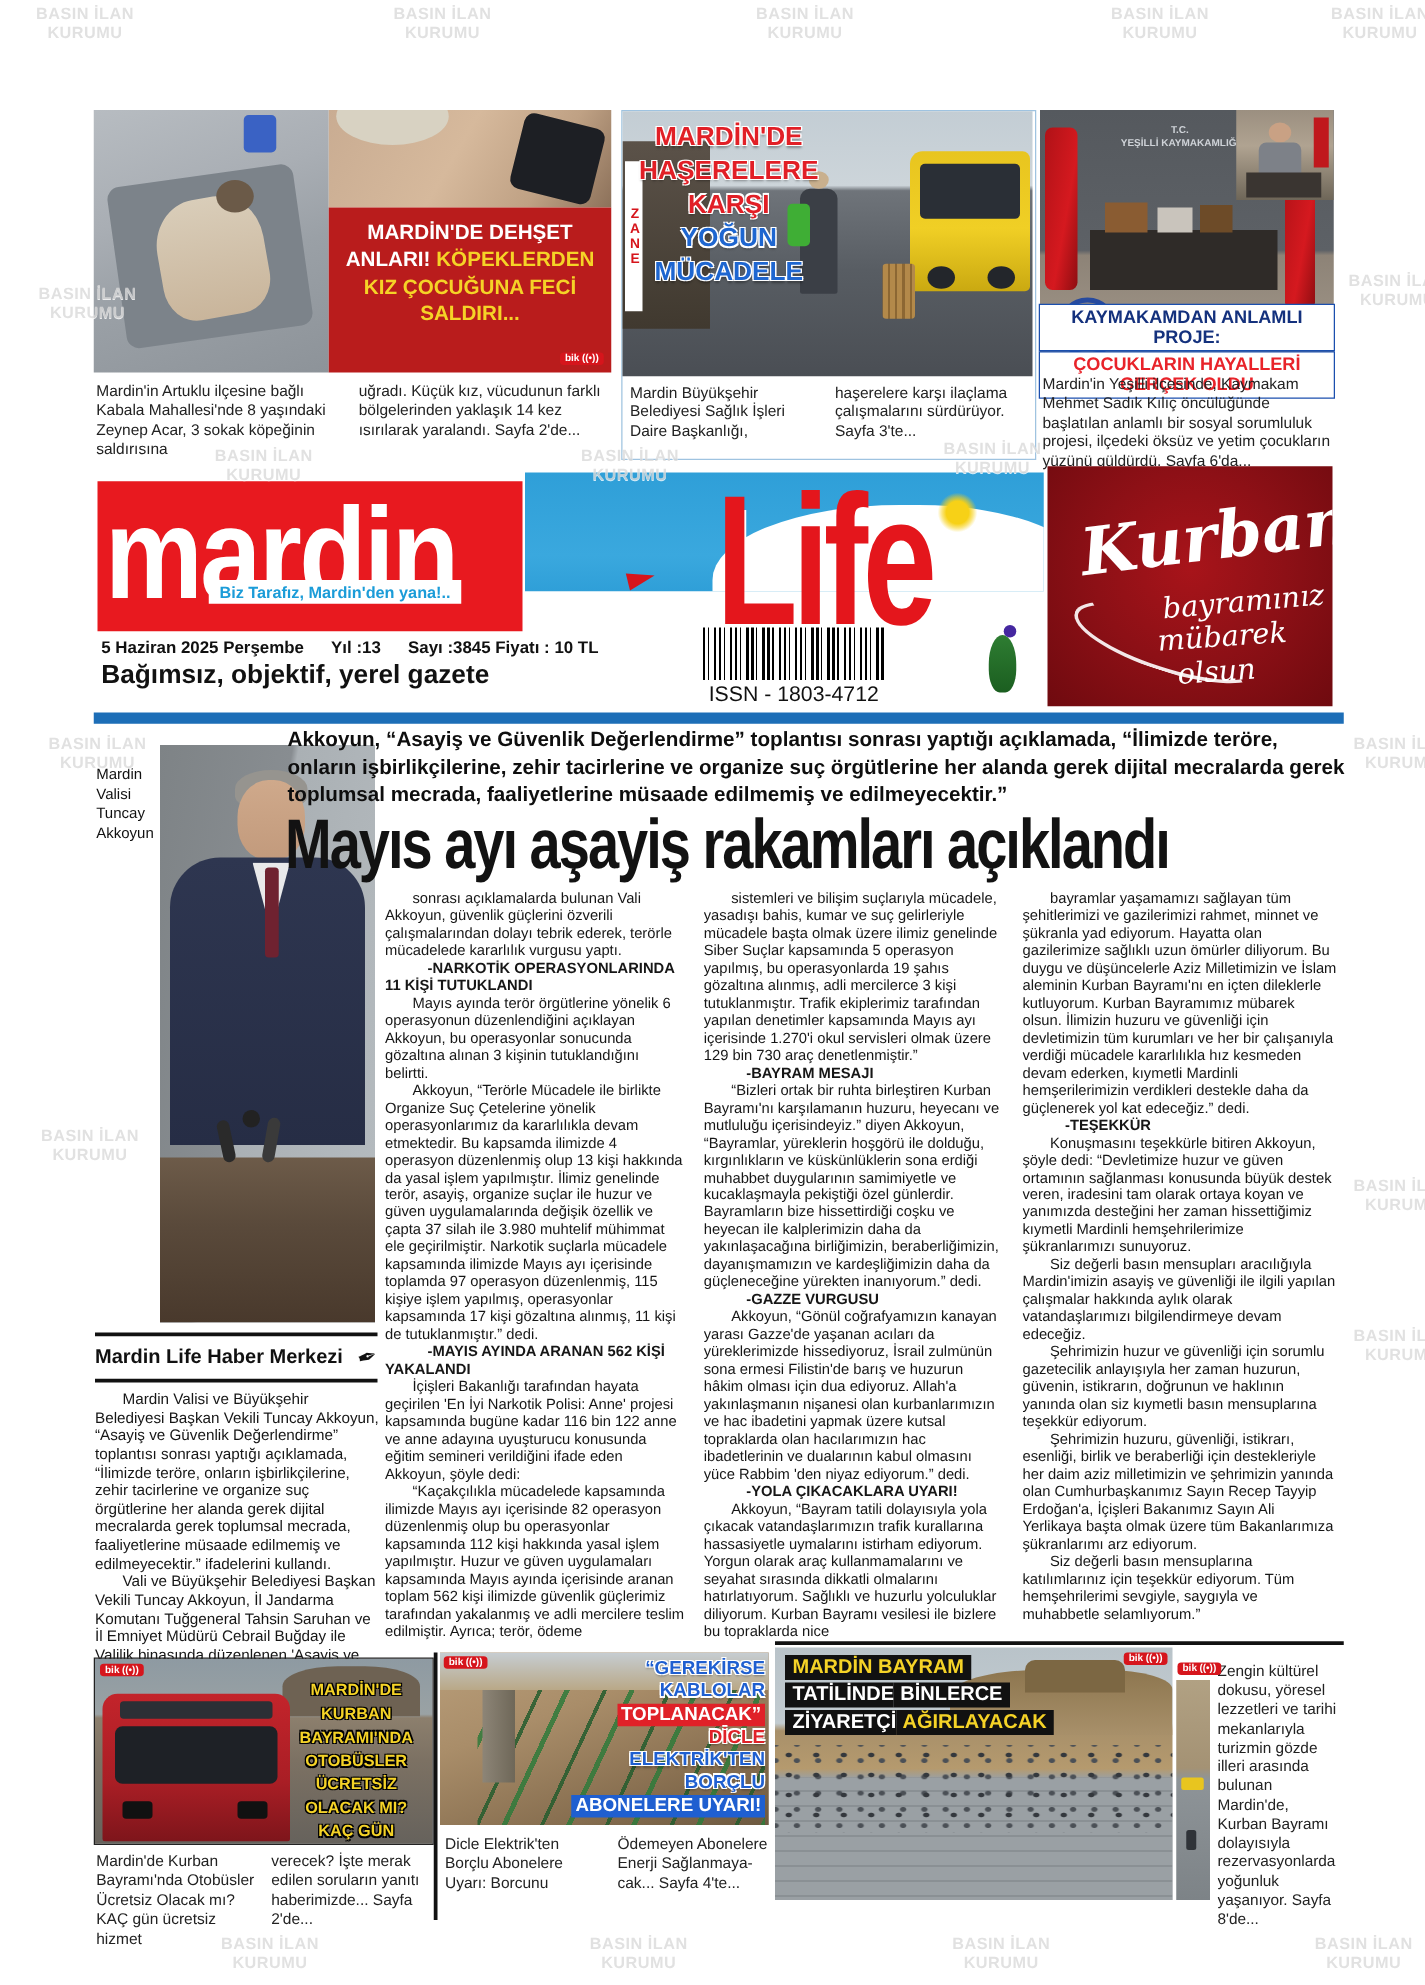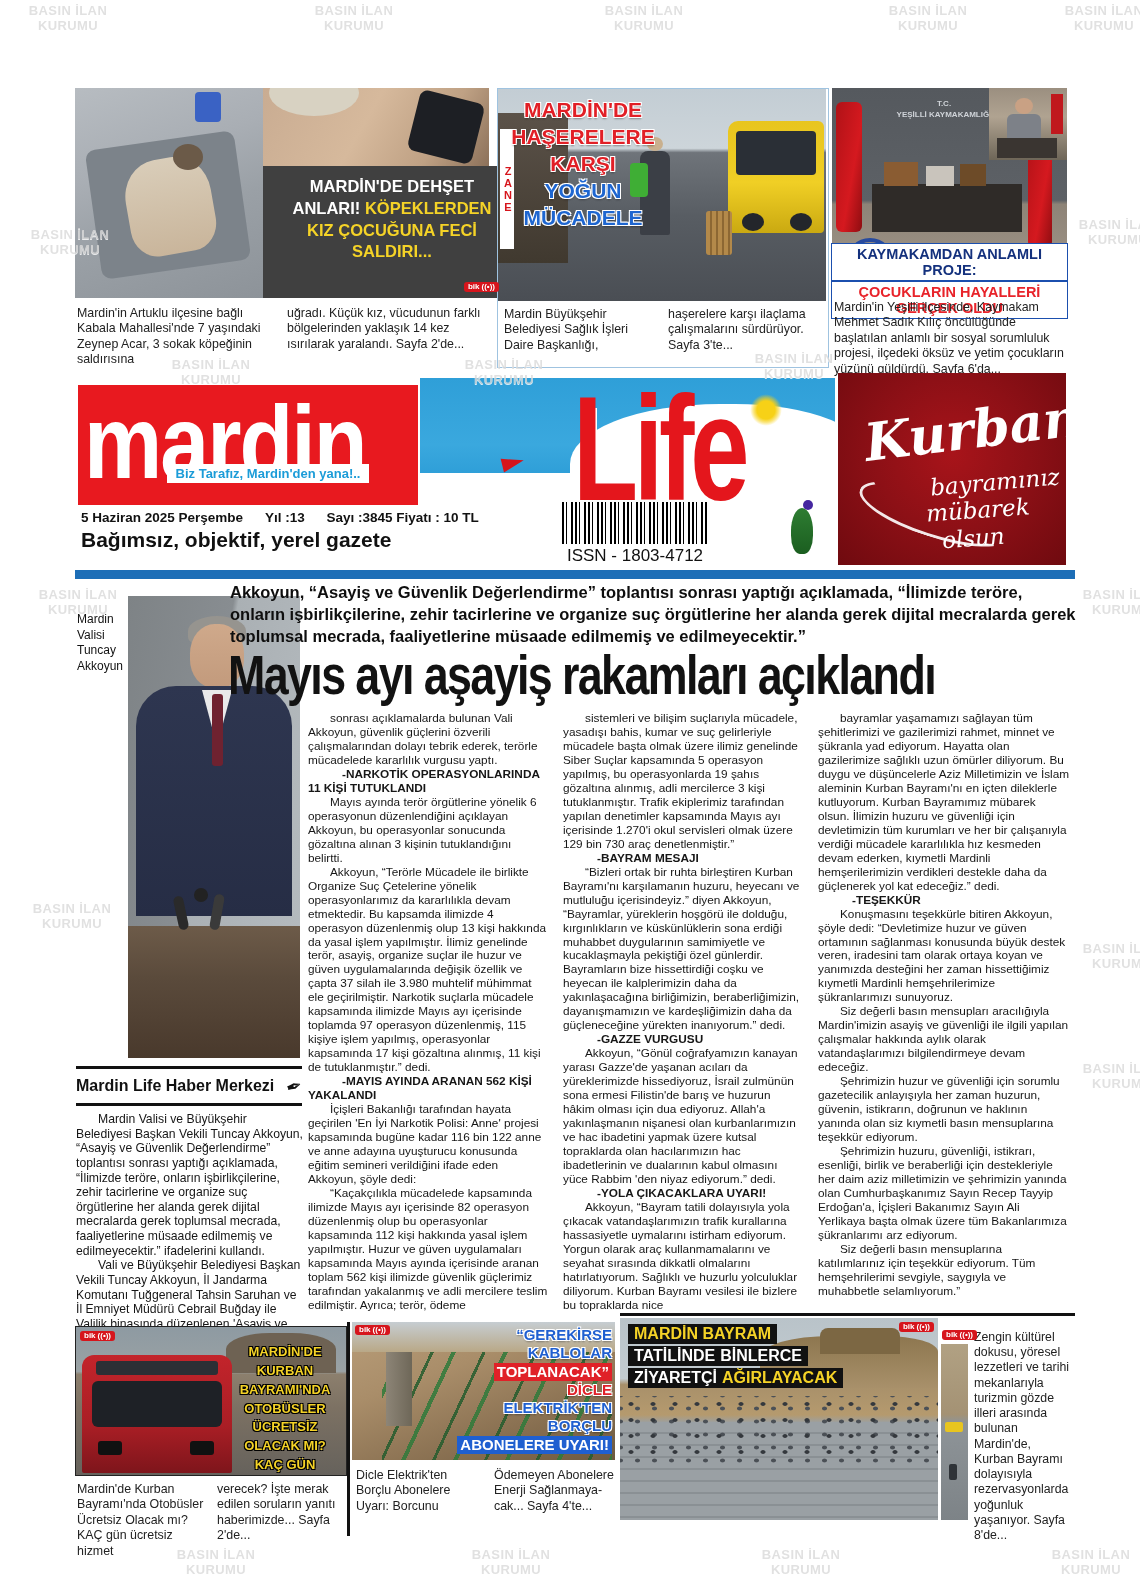--- a/index.html
+++ b/index.html
@@ -14,21 +14,21 @@
   .cap{font-size:12.4px;line-height:1.24;color:#222;}
   .bp{margin:0;font-size:11.8px;line-height:1.185;text-indent:22px;color:#161616;}
   .bh{font-weight:bold;text-indent:34px;}
   .colbox{position:absolute;overflow:hidden;}
   
   .outline-w{text-shadow:-1px -1px 0 #fff,1px -1px 0 #fff,-1px 1px 0 #fff,1px 1px 0 #fff,0 2px 2px rgba(0,0,0,.35);}
   .outline-b{text-shadow:-1px -1px 0 #000,1px -1px 0 #000,-1px 1px 0 #000,1px 1px 0 #000;}
   .bik{position:absolute;z-index:30;display:flex;align-items:center;gap:2px;background:#d6151c;color:#fff;
        border-radius:3px;font-size:8px;font-weight:bold;padding:1px 4px;line-height:1;}
   .photo{position:absolute;overflow:hidden;}
-  .navy{background:#404040;padding-left:16px;}
+  .navy{background:#b91c1c;}
   .yellow{color:#f5d327;}
   .white{color:#ffffff;}
 </style>
 </head>
 <body>
 
 <div id="page">
 
   <div class="wm" style="left:12px;top:4px">BASIN İLAN KURUMU</div>
   <div class="wm" style="left:298px;top:4px">BASIN İLAN KURUMU</div>
@@ -66,21 +66,21 @@
         <div><span class="white">MARDİN'DE DEHŞET</span></div>
         <div><span class="white">ANLARI!</span> <span class="yellow">KÖPEKLERDEN</span></div>
         <div><span class="yellow">KIZ ÇOCUĞUNA FECİ</span></div>
         <div><span class="yellow">SALDIRI...</span></div>
       </div>
       <div class="bik" style="right:6px;bottom:6px;left:auto;top:auto;">
           <span>bik</span>
           <span>((•))</span>
         </div>
     </div>
-    <div class="cap abs" style="left:2px;top:218px;width:198px;">Mardin'in Artuklu ilçesine bağlı Kabala Mahallesi'nde 7 yaşındaki Zeynep Acar, 3 sokak köpeğinin saldırısına</div>
+    <div class="cap abs" style="left:2px;top:218px;width:198px;">Mardin'in Artuklu ilçesine bağlı Kabala Mahallesi'nde 8 yaşındaki Zeynep Acar, 3 sokak köpeğinin saldırısına</div>
     <div class="cap abs" style="left:212px;top:218px;width:200px;">uğradı. Küçük kız, vücudunun farklı bölgelerinden yaklaşık 14 kez ısırılarak yaralandı. Sayfa 2'de...</div>
   </div>
 
   <div class="abs" style="left:497px;top:88px;width:330px;height:278px;border:1px solid #9fc3e0;">
     <div class="photo" style="left:0;top:0;width:328px;height:212px;background:linear-gradient(180deg,#c3cdd4 0%,#cdd5da 28%,#6f747a 30%,#585d63 60%,#4a4e54 100%);">
       <div class="abs" style="left:0;top:24px;width:70px;height:150px;background:linear-gradient(180deg,#5b5249,#40392f);"></div>
       <div class="abs" style="left:2px;top:40px;width:14px;height:120px;background:#fff;color:#d6151c;font-weight:900;font-size:11px;line-height:1.2;text-align:center;writing-mode:vertical-rl;text-orientation:upright;">ZANE</div>
       <div class="abs" style="left:230px;top:32px;width:96px;height:112px;background:linear-gradient(180deg,#e8c51f 0%,#f0cf25 55%,#caa911 100%);border-radius:10px 6px 4px 4px;">
         <div class="abs" style="left:8px;top:10px;width:80px;height:44px;background:#2a2f36;border-radius:4px;"></div>
         <div class="abs" style="left:14px;top:92px;width:22px;height:18px;background:#23262b;border-radius:50%;"></div>

